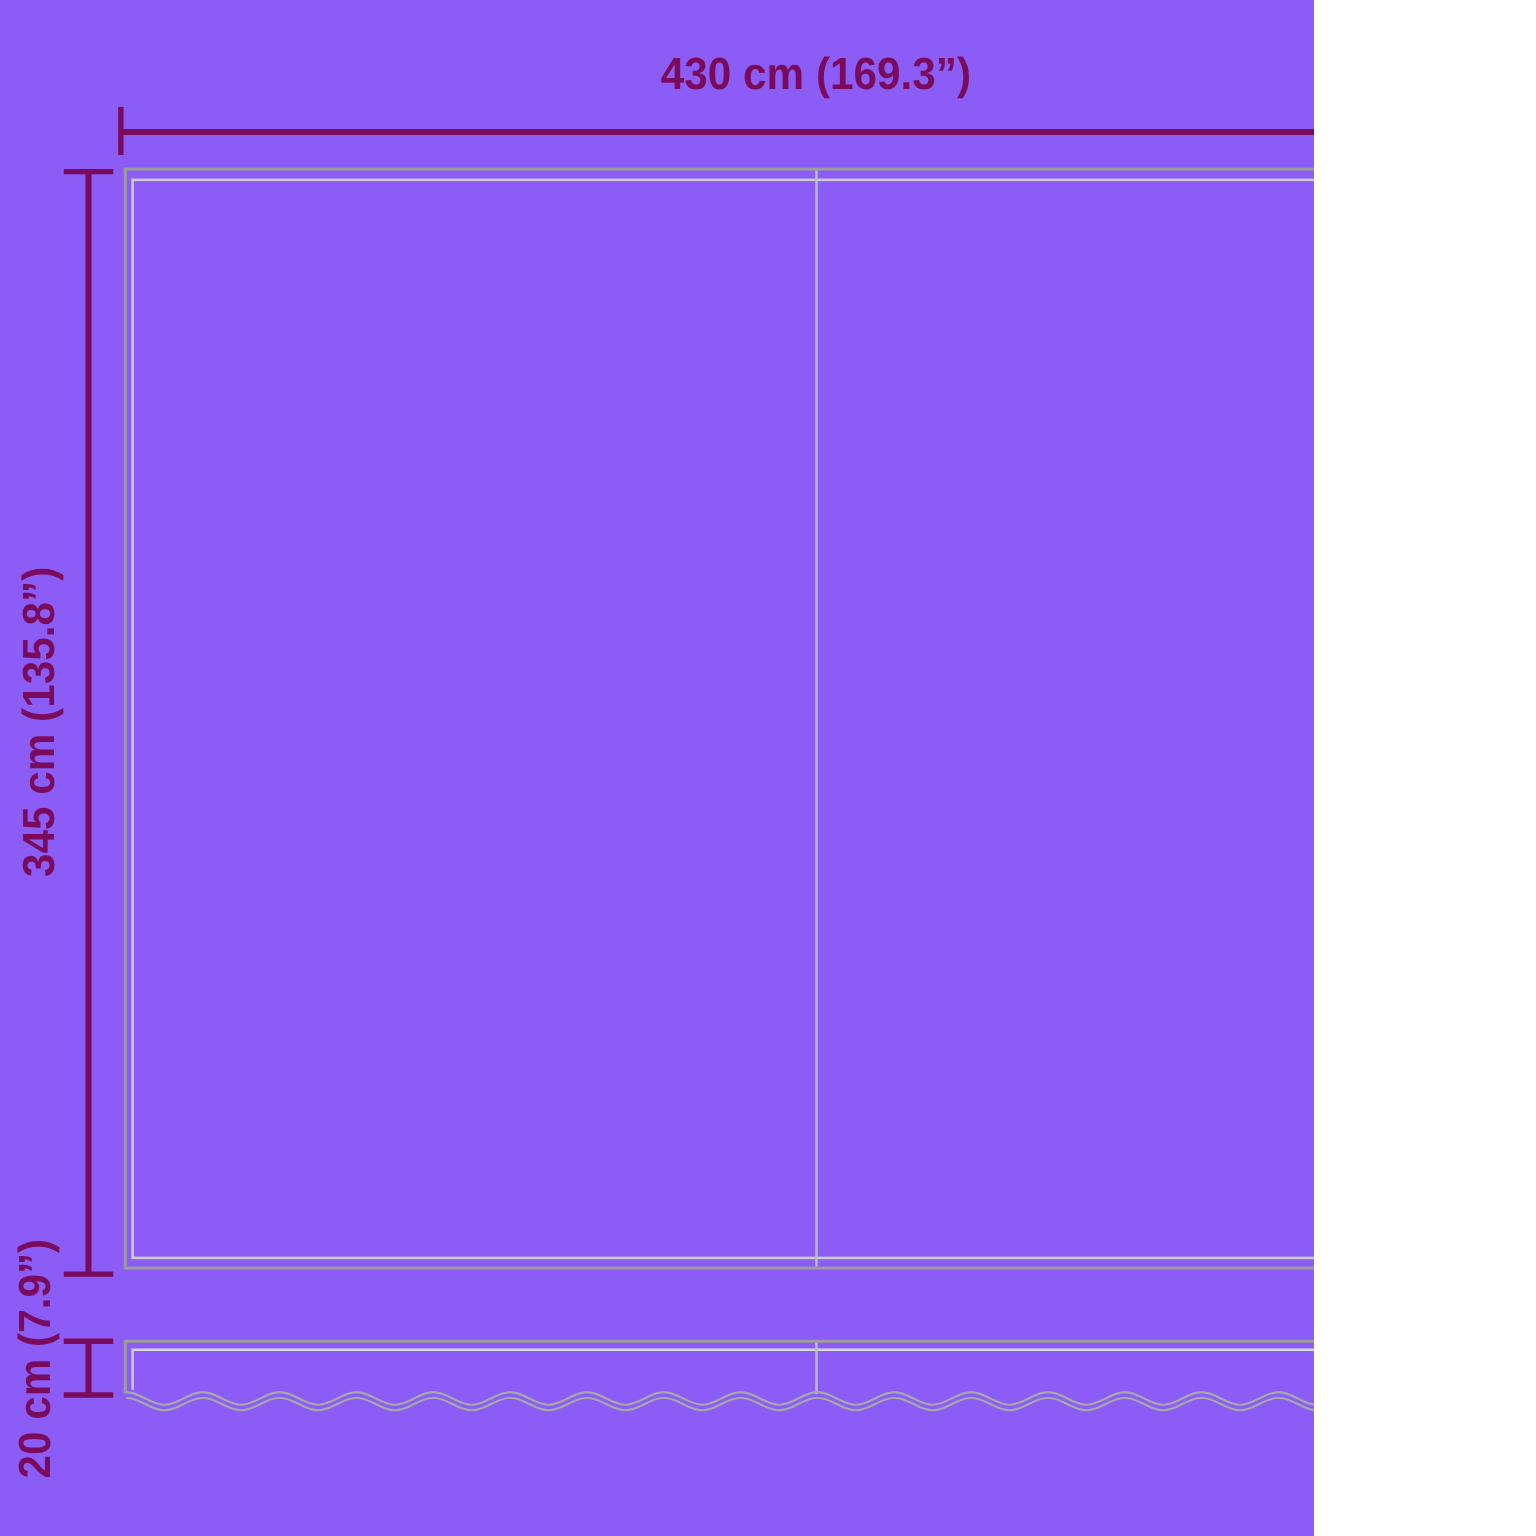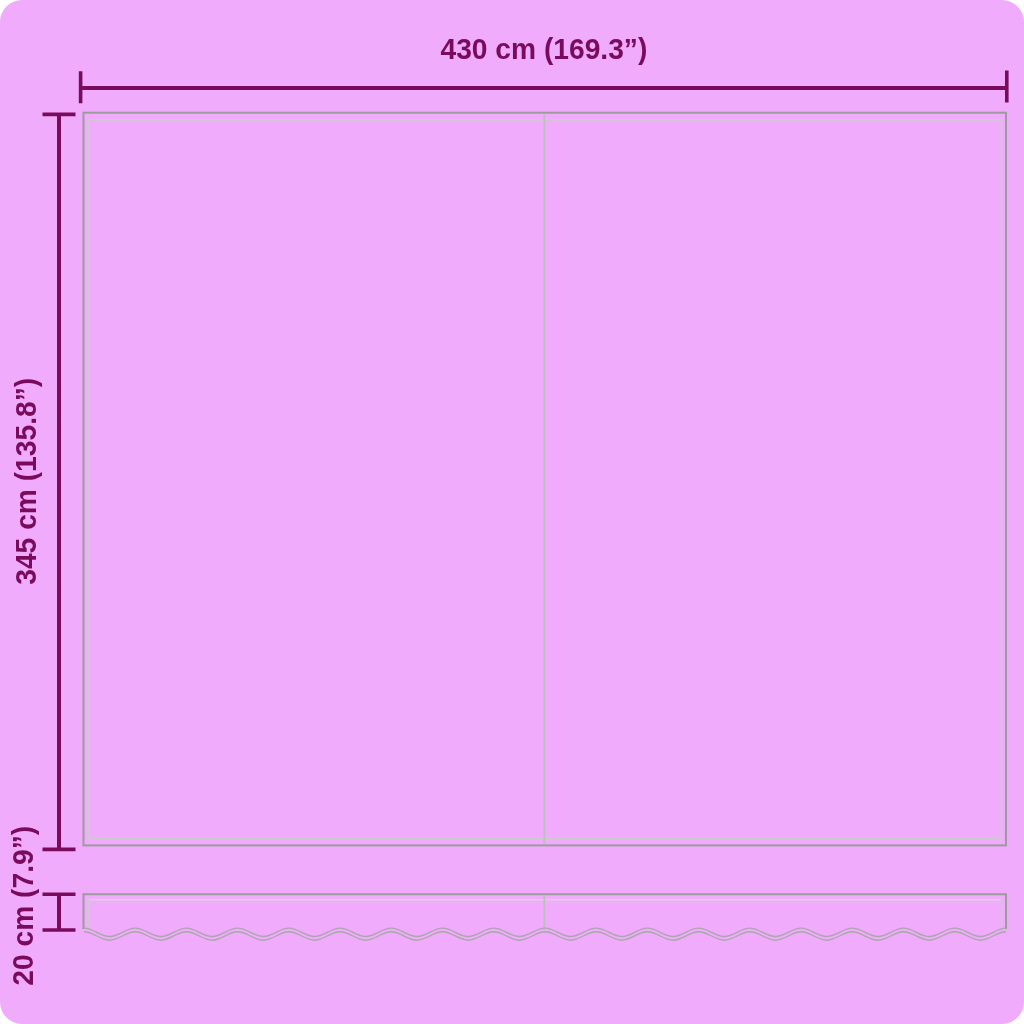--- a/index.html
+++ b/index.html
@@ -1,17 +1,17 @@
 <!DOCTYPE html>
 <html><head>
 <meta charset="utf-8">
 <style>
   html,body{margin:0;padding:0;background:#ffffff;}
-  .page{position:relative;width:1024px;height:1024px;background:#f0abfc;overflow:hidden;
-        font-family:"Liberation Sans", sans-serif;border-radius:22px;}
+  .page{position:relative;width:876px;height:1024px;background:#8b5cf6;overflow:hidden;
+        font-family:"Liberation Sans", sans-serif;}
   svg{position:absolute;left:0;top:0;}
   .dimtxt{font-family:"Liberation Sans", sans-serif;font-weight:bold;fill:#7a0b5c;}
 </style>
 </head>
 <body>
 <div class="page">
 <svg width="1024" height="1024" viewBox="0 0 1024 1024">
 
   <rect x="83.5" y="112.7" width="922.5" height="732.7" fill="none" stroke="#9c9c9c" stroke-width="2"></rect>
 

